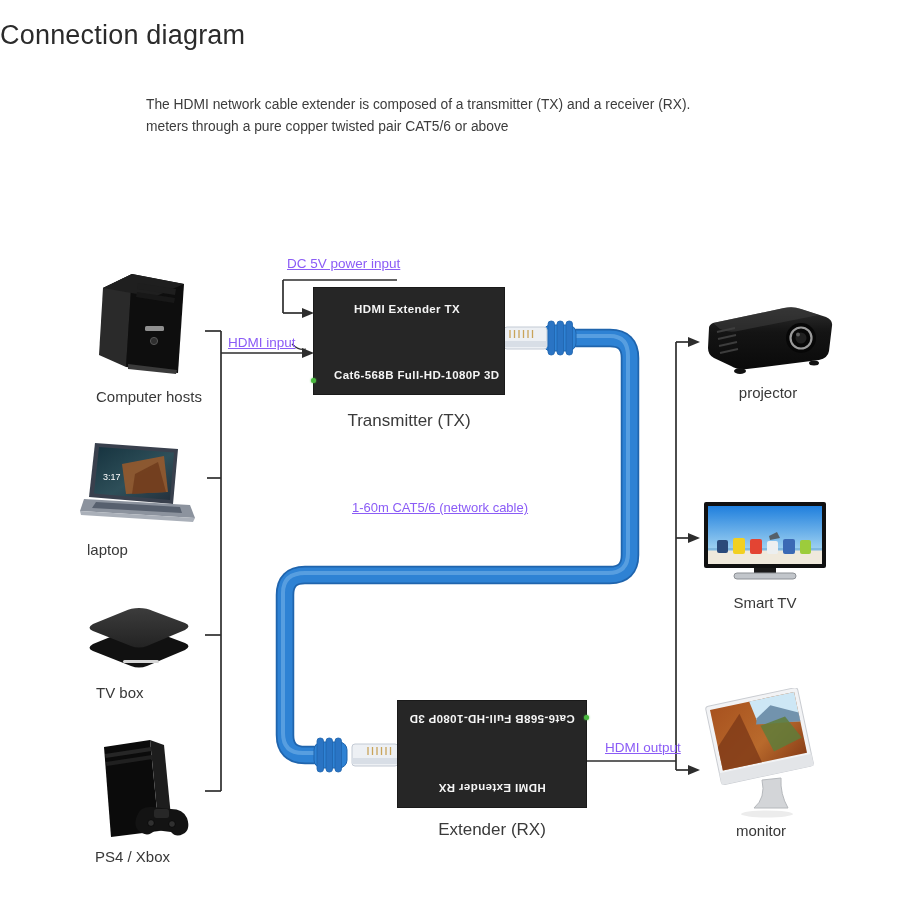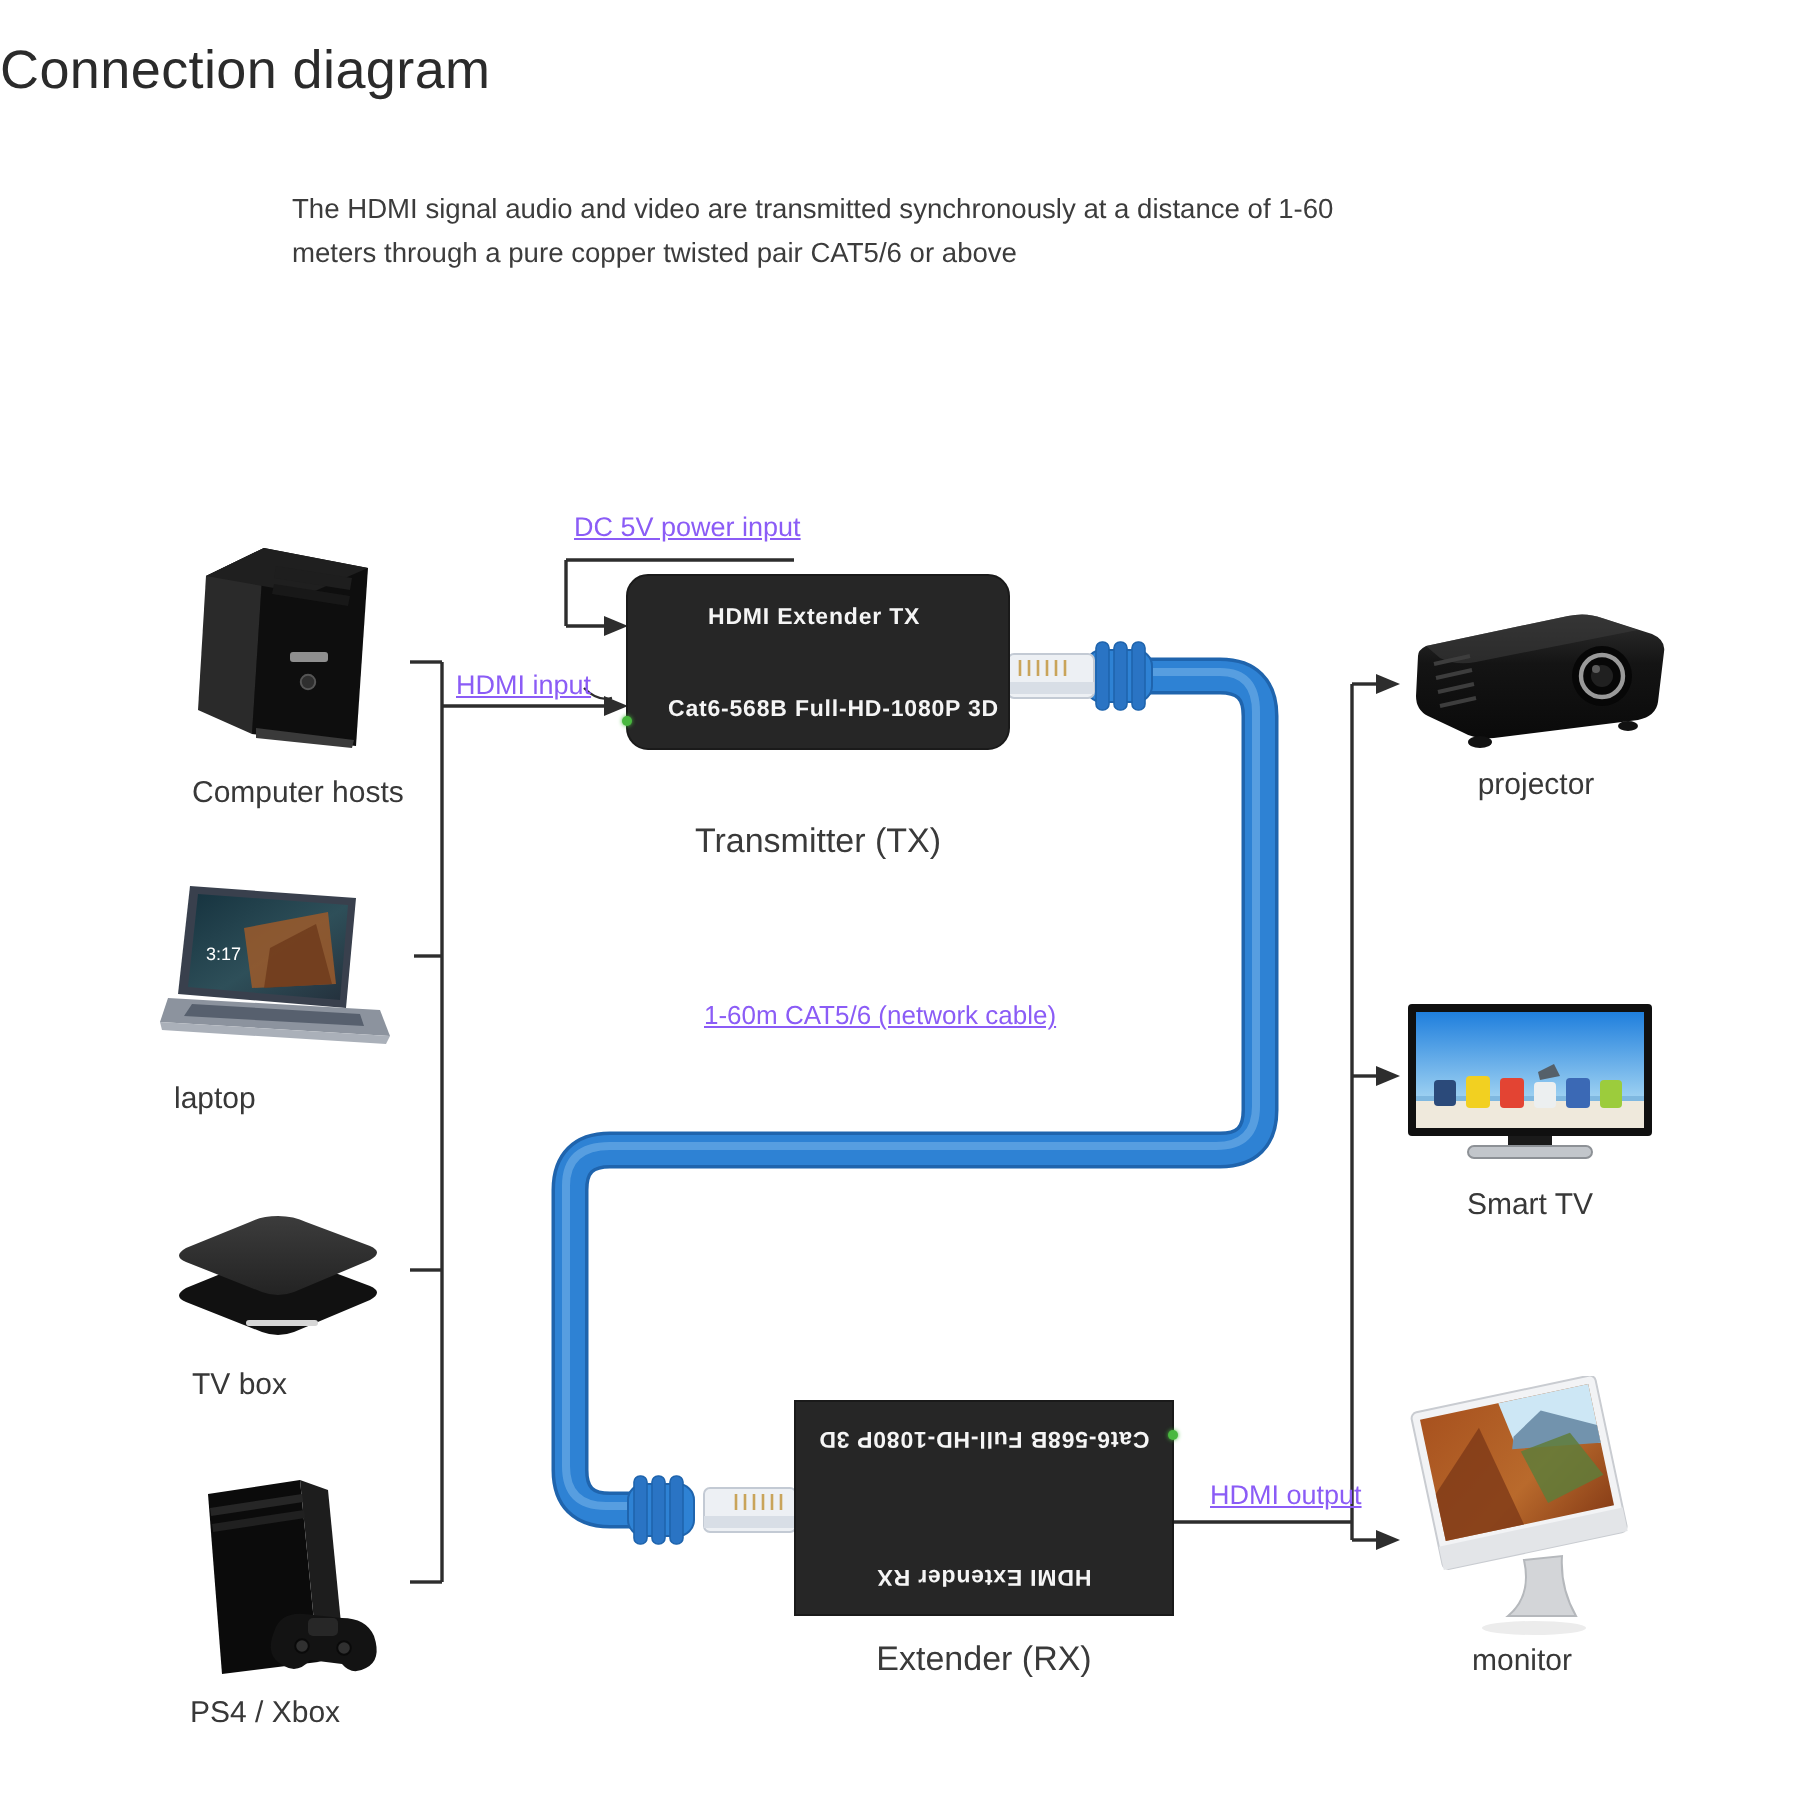--- a/index.html
+++ b/index.html
@@ -41,21 +41,21 @@
   .overlay{position:absolute;left:0;top:0;pointer-events:none;}
 </style>
 </head>
 <body>
 
 <div class="canvas">
 
   <div class="page-title">Connection diagram</div>
 
   <div class="description">
-    <div>The HDMI signal audio and video are transmitted synchronously at a distance of 1-60</div>
+    <div>The HDMI network cable extender is composed of a transmitter (TX) and a receiver (RX).</div>
     <div>meters through a pure copper twisted pair CAT5/6 or above</div>
   </div>
 
   <svg class="overlay" width="900" height="900" viewBox="0 0 900 900">
 
     <g stroke="#2d2d2d" stroke-width="1.7" fill="none">
       <path d="M221 331 V791"></path>
       <path d="M205 331 H221"></path>
       <path d="M207 478 H221"></path>
       <path d="M205 635 H221"></path>
@@ -108,21 +108,21 @@
       <rect x="352" y="758" width="46" height="6" fill="#d8dee6"></rect>
       <path d="M368 747 v8 M372.5 747 v8 M377 747 v8 M381.5 747 v8 M386 747 v8 M390.5 747 v8" stroke="#c9a45a" stroke-width="1.3" fill="none"></path>
     </g>
   </svg>
 
   <div class="annotation" style="left:287px;top:256px;">DC 5V power input</div>
   <div class="annotation" style="left:228px;top:335px;">HDMI input</div>
   <div class="annotation" style="left:605px;top:740px;">HDMI output</div>
   <div class="annotation" style="left:352px;top:500px;font-size:13px;">1-60m CAT5/6 (network cable)</div>
 
-  <div class="extender tx" style="left:313px;top:287px;width:192px;height:88px;border-radius:11px;">
+  <div class="extender tx" style="left:313px;top:287px;width:192px;height:108px;">
     <div class="panel-line line1">HDMI Extender TX</div>
     <div class="panel-line line2">Cat6-568B Full-HD-1080P 3D</div>
     <span class="led"></span>
   </div>
   <div class="caption" style="left:313px;top:411px;width:192px;">Transmitter (TX)</div>
 
   <div class="extender rx" style="left:397px;top:700px;width:190px;height:108px;">
     <div class="panel-line line1">Cat6-568B Full-HD-1080P 3D</div>
     <div class="panel-line line2">HDMI Extender RX</div>
     <span class="led"></span>

